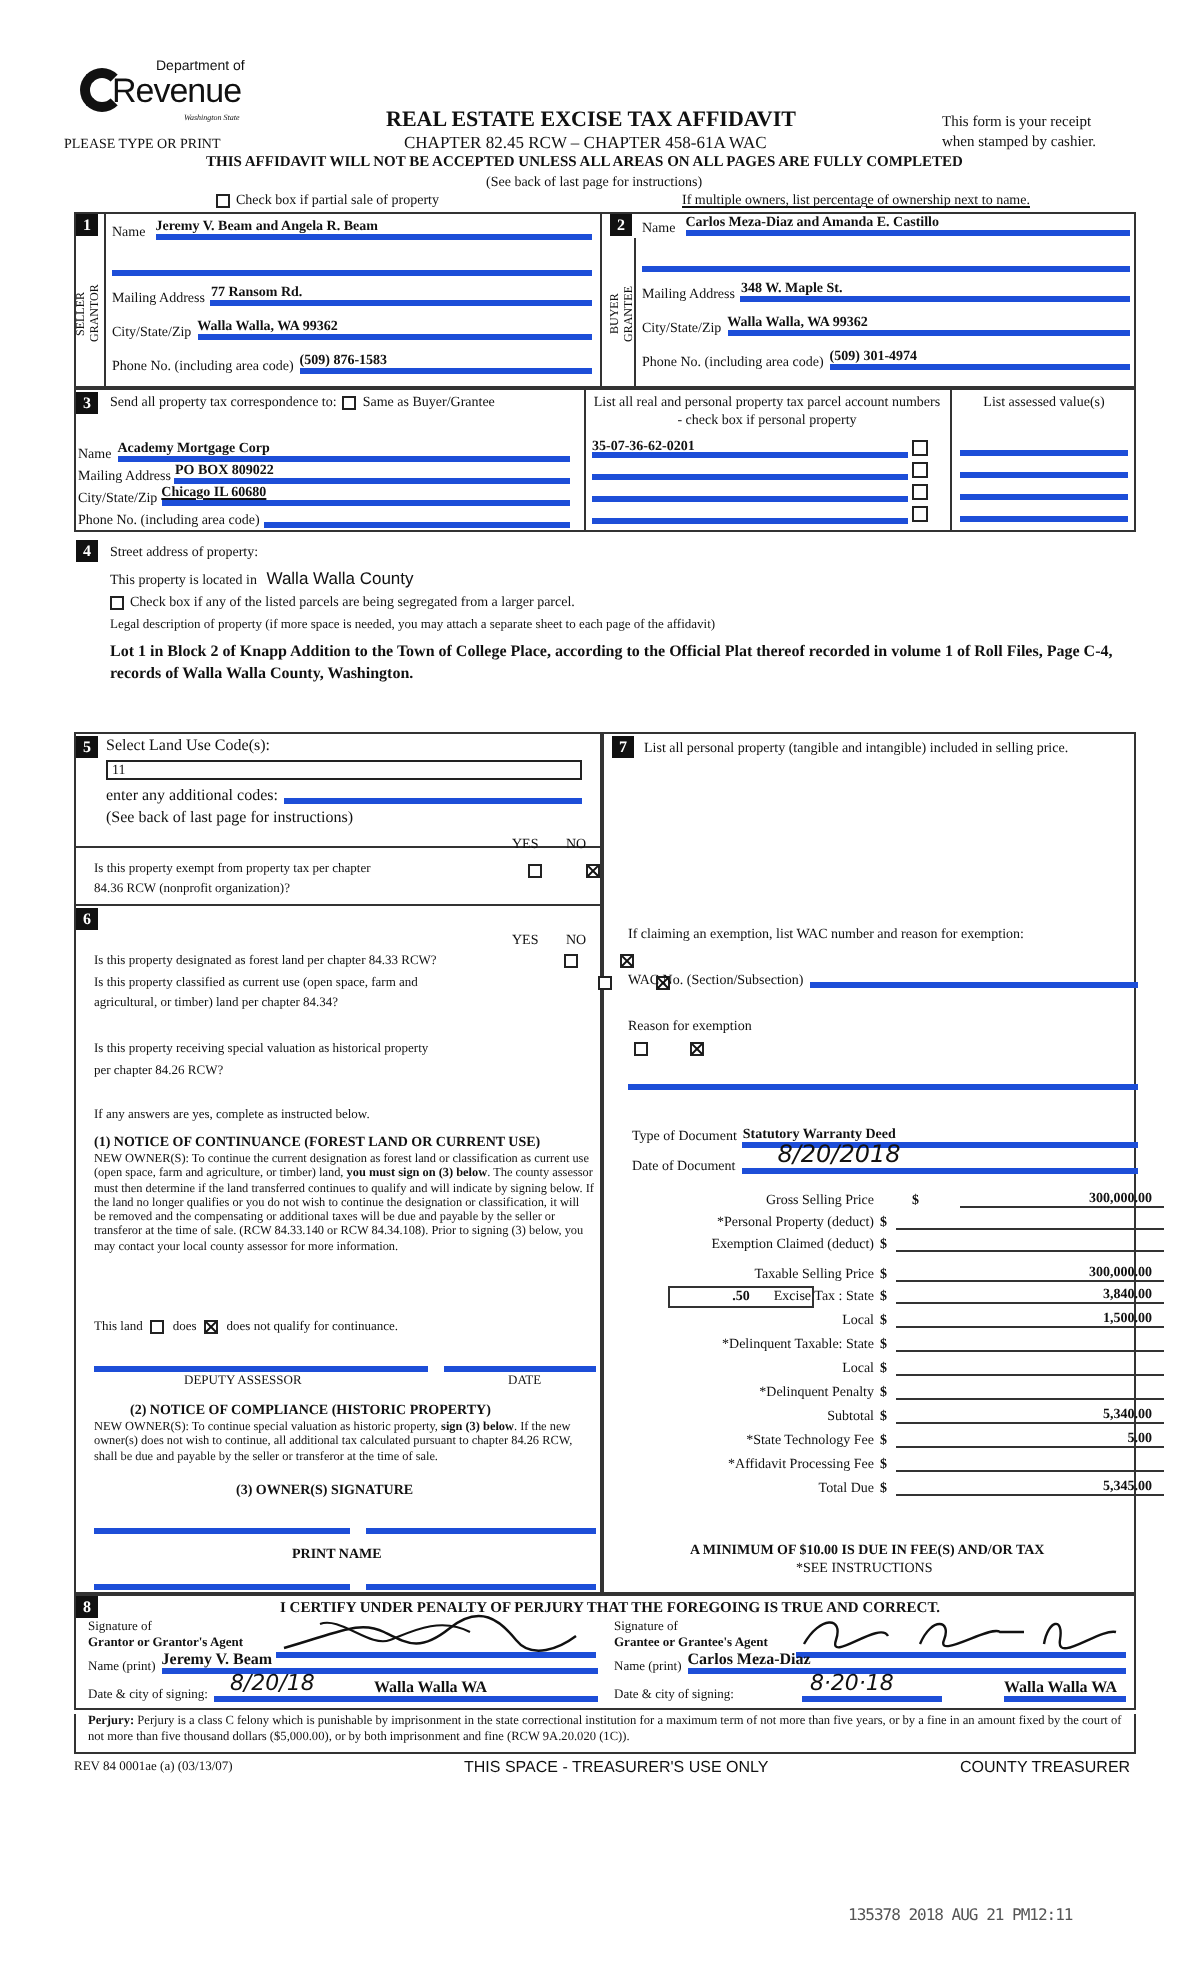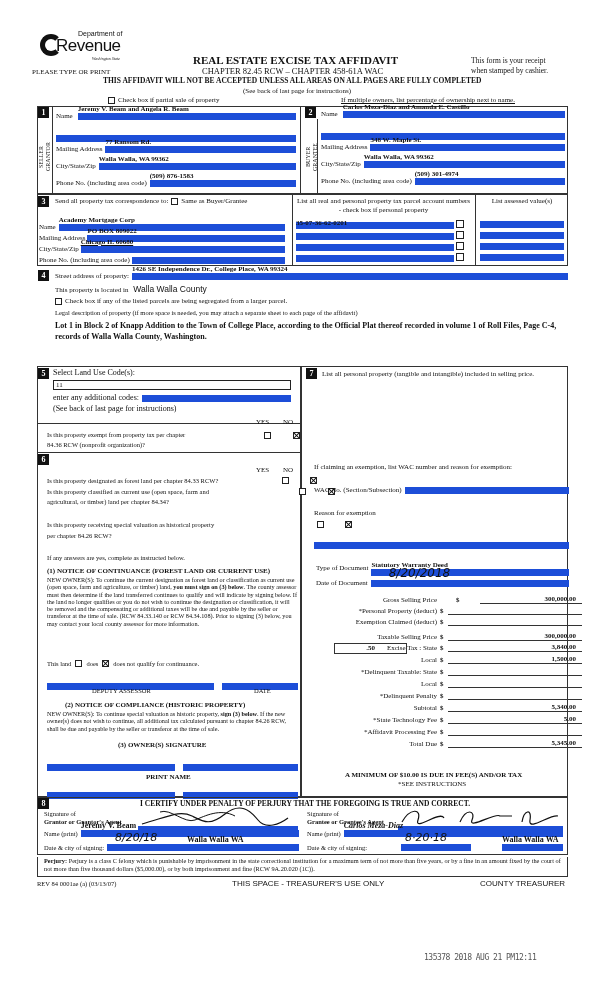--- a/index.html
+++ b/index.html
@@ -3,21 +3,21 @@
 <meta charset="utf-8">
 <style>
   * { box-sizing: border-box; margin: 0; padding: 0; }
   body { width: 600px; height: 984px; background: #fff; font-family: "Liberation Serif", serif; color: #111; position: relative; overflow: hidden; font-size: 7px; }
   .abs { position: absolute; }
   .b { font-weight: bold; }
   .num { display:inline-block; background:#111; color:#fff; font-weight:bold; text-align:center; width:11px; height:11px; line-height:11px; font-size:8px; }
   .cb { display:inline-block; width:7px; height:7px; border:1px solid #222; vertical-align:middle; position:relative; background:#fff; }
   .cb.x::before, .cb.x::after { content:""; position:absolute; left:-1px; top:2px; width:7px; height:1.2px; background:#111; transform:rotate(45deg); }
   .cb.x::after { transform:rotate(-45deg); }
-  .line { border-bottom: 7px solid #1d4ed8; }
+  .line { border-bottom: 3px solid #1d4ed8; }
   .box { border: 1px solid #333; }
   .vlabel { writing-mode: vertical-rl; transform: rotate(180deg); font-size:6px; text-align:center; line-height:7px; }
   .hand { font-family: "DejaVu Sans", sans-serif; font-style: italic; }
   .row { position:absolute; display:flex; align-items:flex-end; }
   .money-row { position:absolute; left:330px; width:252px; height:10px; font-size:7px; display:flex; align-items:flex-end; }
   .money-row .lbl { width:110px; text-align:right; padding-right:3px; }
   .money-row .dollar { width:8px; font-weight:bold; }
   .money-row .val { flex:1; border-bottom:1px solid #333; text-align:right; font-weight:bold; padding-right:6px; }
 </style>
 </head>
@@ -132,21 +132,20 @@
     <div class="abs" style="left: 296px; top: 219px; width: 270px; height: 10px;"><span class="abs b line" style="left:0;top:0;width:158px;height:10px;font-size:7px;">35-07-36-62-0201</span><span class="abs cb" style="left:160px;top:1px;width:8px;height:8px;"></span><span class="abs line" style="left:184px;top:0;width:84px;height:9px;"></span></div>
     <div class="abs" style="left: 296px; top: 230px; width: 270px; height: 10px;"><span class="abs b line" style="left:0;top:0;width:158px;height:10px;font-size:7px;"></span><span class="abs cb" style="left:160px;top:1px;width:8px;height:8px;"></span><span class="abs line" style="left:184px;top:0;width:84px;height:9px;"></span></div>
     <div class="abs" style="left: 296px; top: 241px; width: 270px; height: 10px;"><span class="abs b line" style="left:0;top:0;width:158px;height:10px;font-size:7px;"></span><span class="abs cb" style="left:160px;top:1px;width:8px;height:8px;"></span><span class="abs line" style="left:184px;top:0;width:84px;height:9px;"></span></div>
     <div class="abs" style="left: 296px; top: 252px; width: 270px; height: 10px;"><span class="abs b line" style="left:0;top:0;width:158px;height:10px;font-size:7px;"></span><span class="abs cb" style="left:160px;top:1px;width:8px;height:8px;"></span><span class="abs line" style="left:184px;top:0;width:84px;height:9px;"></span></div>
   </div>
 
 
 <span class="abs num" style="left:38px;top:270px;">4</span>
 <div class="row" style="left:55px;top:270px;width:513px;height:10px;">
   <span style="margin-right:3px;">Street address of property:</span>
-  <span class="b line" style="flex:1;">1426 SE Independence Dr., College Place, WA  99324</span>
 </div>
 <div class="abs" style="left:55px;top:284px;font-size:7px;">
   <span>This property is located in</span>
   <span style="font-family:'Liberation Sans',sans-serif;font-size:8.5px;margin-left:3px;">Walla Walla County</span>
 </div>
 <div class="abs" style="left:55px;top:297px;display:flex;align-items:center;gap:3px;font-size:7px;">
   <span class="cb"></span>
   <span>Check box if any of the listed parcels are being segregated from a larger parcel.</span>
 </div>
 <div class="abs" style="left:55px;top:309px;font-size:6.5px;">Legal description of property (if more space is needed, you may attach a separate sheet to each page of the affidavit)</div>
@@ -332,21 +331,21 @@
 <div class="abs" style="left:307px;top:810px;font-size:6.5px;line-height:8px;">
   <div>Signature of</div>
   <div class="b">Grantee or Grantee's Agent</div>
 </div>
 <div class="abs line" style="left:398px;top:826px;width:165px;"></div>
 <svg class="abs" style="left:400px;top:806px;" width="160" height="22" viewBox="0 0 160 22">
   <path d="M2 16 C10 2,22 2,18 14 S40 4,44 12 M60 16 C66 2,76 4,72 14 S96 6,100 10 L112 10 M122 16 C124 4,132 2,130 14 S150 8,158 10" fill="none" stroke="#111" stroke-width="1.2"></path>
 </svg>
 <div class="row" style="left:307px;top:827px;width:256px;height:10px;font-size:6.5px;">
   <span style="margin-right:3px;">Name (print)</span>
-  <span class="b line" style="flex:1;font-size:8px;font-style:italic;">Carlos Meza-Diaz</span>
+  <span class="b line" style="flex:1;font-size:8px;">Carlos Meza-Diaz</span>
 </div>
 <div class="row" style="left:307px;top:839px;width:256px;height:12px;font-size:6.5px;gap:31px;">
   <span style="margin-right:3px;">Date &amp; city of signing:</span>
   <span class="hand line" style="width:70px;font-size:11px;padding-left:4px;">8·20·18</span>
   <span class="b line" style="flex:1;font-size:8px;">Walla Walla WA</span>
 </div>
 
 <div class="abs" style="left:37px;top:857px;width:531px;font-size:6.3px;line-height:8px;padding-left:6px;border:1px solid #333;border-top:none;height:20px;">
   <span class="b">Perjury:</span><span> Perjury is a class C felony which is punishable by imprisonment in the state correctional institution for a maximum term of not more than five years, or by a fine in an amount fixed by the court of not more than five thousand dollars ($5,000.00), or by both imprisonment and fine (RCW 9A.20.020 (1C)).</span>
 </div>

